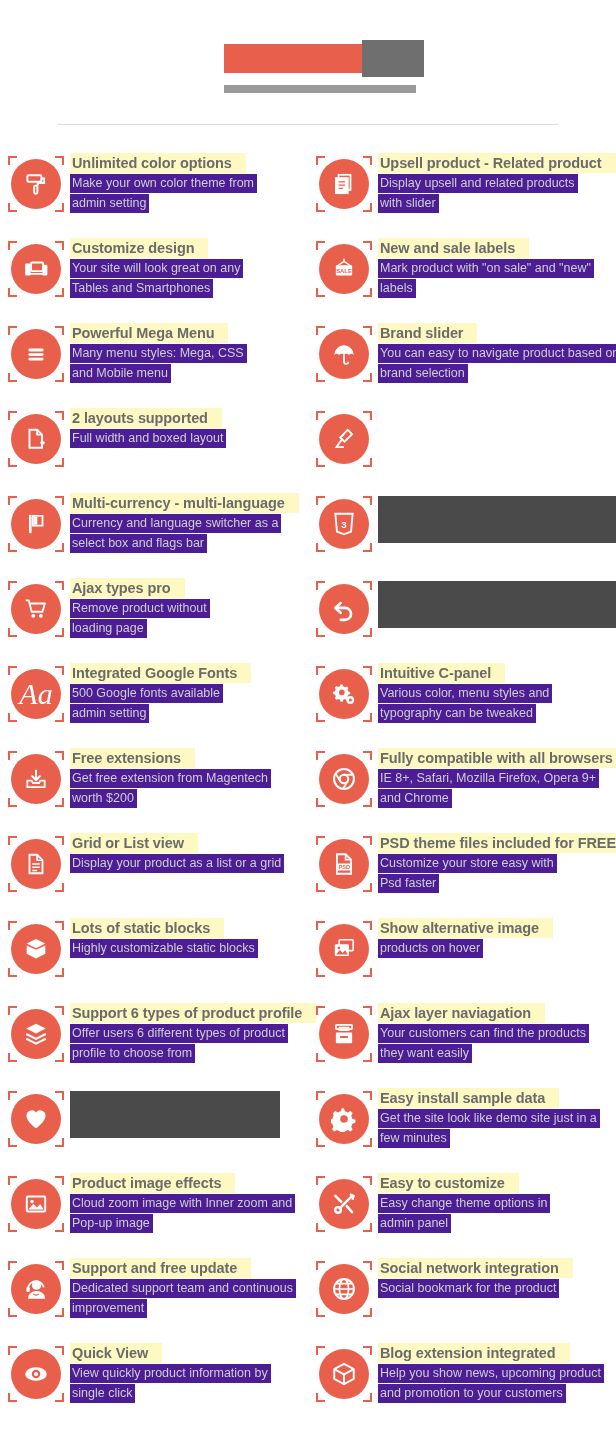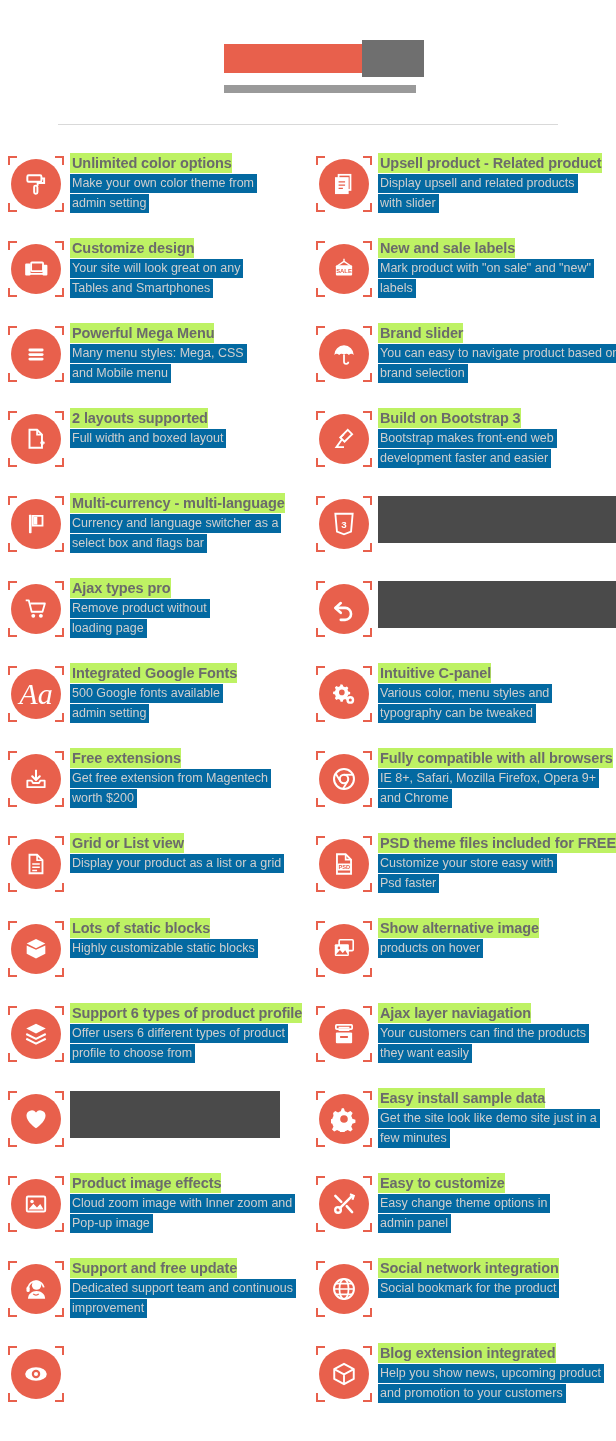--- a/index.html
+++ b/index.html
@@ -81,35 +81,35 @@
   .br-br { right: 0; bottom: 0; border-right: 2px solid #e8604c; border-bottom: 2px solid #e8604c; }
 
   
   .feat-text {
     margin-left: 6px;
     padding-top: 0px;
     max-width: 236px;
   }
   .feat-title {
     display: inline-block;
-    background: #bef264;
+    background: #fef9c3;
     color: #6b6b6b;
     font-size: 14.5px;
     font-weight: 600;
     line-height: 20px;
-    padding: 0 0 0 2px;
+    padding: 0 14px 0 2px;
     white-space: nowrap;
     letter-spacing: -0.1px;
   }
   .feat-desc-line {
     display: block;
   }
   .feat-desc-line span {
     display: inline-block;
-    background: #0369a1;
+    background: #4c1d95;
     color: #cfcfcf;
     font-size: 12.5px;
     line-height: 19px;
     padding: 0 3px 0 2px;
     white-space: nowrap;
   }
   
   .feat-redact {
     display: block;
     background: #4a4a4a;
@@ -292,25 +292,20 @@
           <span class="br br-bl"></span>
           <span class="br br-br"></span>
           <div class="icon-circle">
             <svg width="26" height="26" viewBox="0 0 24 24" fill="#ffffff">
               <path d="M15.5 3.5l4 4-7 7-4-4z" fill="none" stroke="#ffffff" stroke-width="1.7"></path>
               <path d="M10 12.5L5 19.5h7" fill="none" stroke="#ffffff" stroke-width="1.7"></path>
               <path d="M12 7.5l-3 3" stroke="#ffffff" stroke-width="1.5"></path>
             </svg>
           </div>
         </div>
-        <div class="feat-text wide">
-          <div><span class="feat-title">Build on Bootstrap 3</span></div>
-          <div class="feat-desc-line"><span>Bootstrap makes front-end web</span></div>
-          <div class="feat-desc-line"><span>development faster and easier</span></div>
-        </div>
       </div>
     </div>
     <div class="feat-row">
       <div class="feat">
         <div class="icon-wrap">
           <span class="br br-tl"></span>
           <span class="br br-tr"></span>
           <span class="br br-bl"></span>
           <span class="br br-br"></span>
           <div class="icon-circle">
@@ -725,20 +720,25 @@
           <span class="br br-bl"></span>
           <span class="br br-br"></span>
           <div class="icon-circle">
             <svg width="26" height="26" viewBox="0 0 24 24" fill="#ffffff">
               <ellipse cx="12" cy="12" rx="10" ry="6.3"></ellipse>
               <circle cx="12" cy="12" r="3.9" fill="#e8604c"></circle>
               <circle cx="12" cy="12" r="1.9" fill="#ffffff"></circle>
             </svg>
           </div>
         </div>
+        <div class="feat-text wide">
+          <div><span class="feat-title">Quick View</span></div>
+          <div class="feat-desc-line"><span>View quickly product information by</span></div>
+          <div class="feat-desc-line"><span>single click</span></div>
+        </div>
       </div>
       <div class="feat">
         <div class="icon-wrap">
           <span class="br br-tl"></span>
           <span class="br br-tr"></span>
           <span class="br br-bl"></span>
           <span class="br br-br"></span>
           <div class="icon-circle">
             <svg width="26" height="26" viewBox="0 0 24 24" fill="#ffffff">
               <path d="M12 2.6l9 4.9v9l-9 4.9-9-4.9v-9z" fill="none" stroke="#ffffff" stroke-width="1.8" stroke-linejoin="round"></path>

